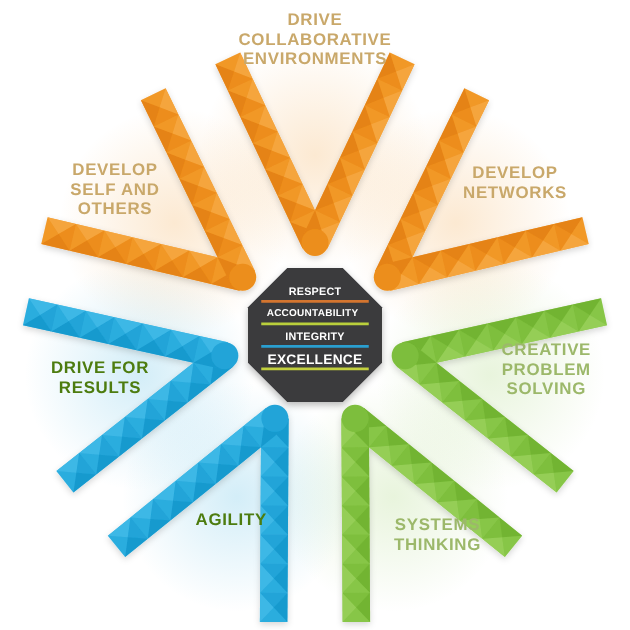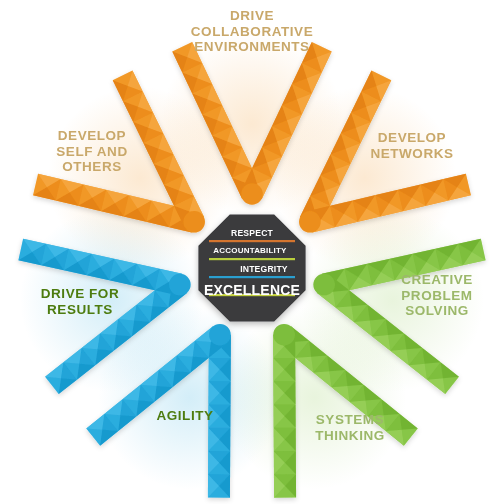--- a/index.html
+++ b/index.html
@@ -52,22 +52,22 @@
     position: absolute;
     width: 104px;
     text-align: center;
     font-family: "Liberation Sans", sans-serif;
     font-weight: bold;
     color: #ffffff;
     letter-spacing: 0.2px;
   }
   .value-row.r0 { font-size: 8.6px; left: 200px; top: 228px; }
   .value-row.r1 { font-size: 8.0px; left: 198px; top: 246px; }
-  .value-row.r2 { font-size: 8.6px; left: 200px; top: 264px; padding-left: 12px; }
-  .value-row.r3 { font-size: 14px; left: 200px; top: 282px; }
+  .value-row.r2 { font-size: 8.6px; left: 200px; top: 264px; }
+  .value-row.r3 { font-size: 11px; left: 200px; top: 282px; }
 </style>
 </head>
 <body>
 
 <div id="stage">
 
   <svg id="diagram-svg" viewBox="0 0 504 504">
     <defs>
       <radialGradient id="glowOrange" cx="50%" cy="50%" r="50%">
         <stop offset="0%" stop-color="#f0921e" stop-opacity="0.20"></stop>

